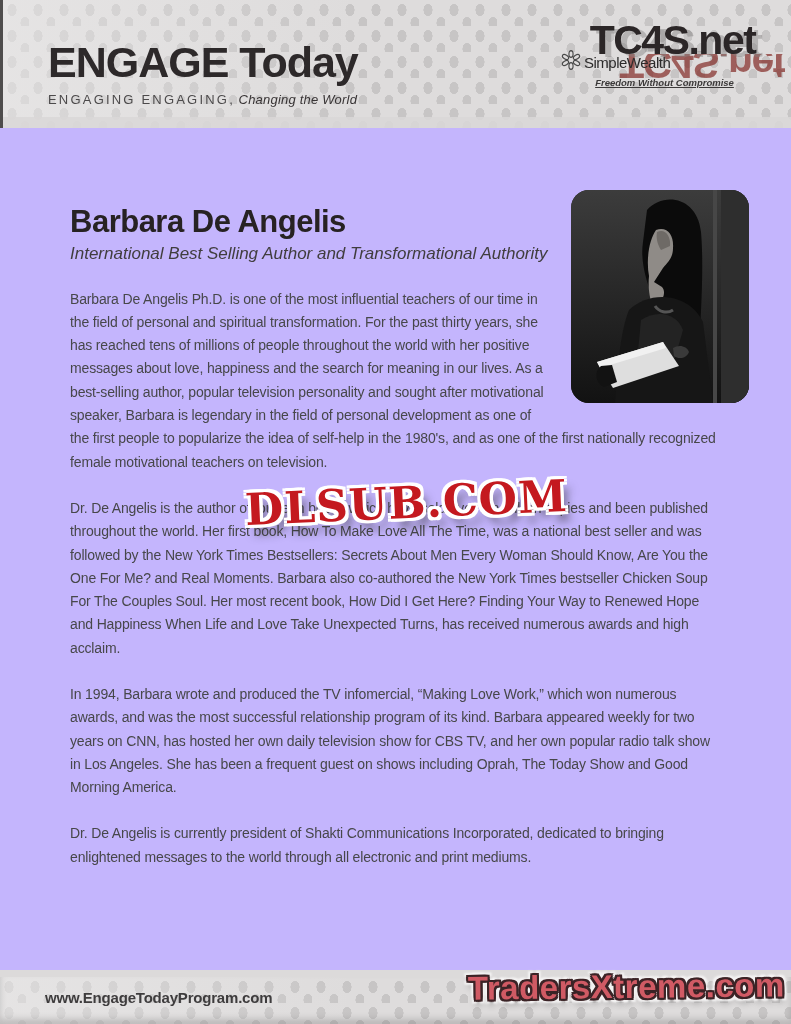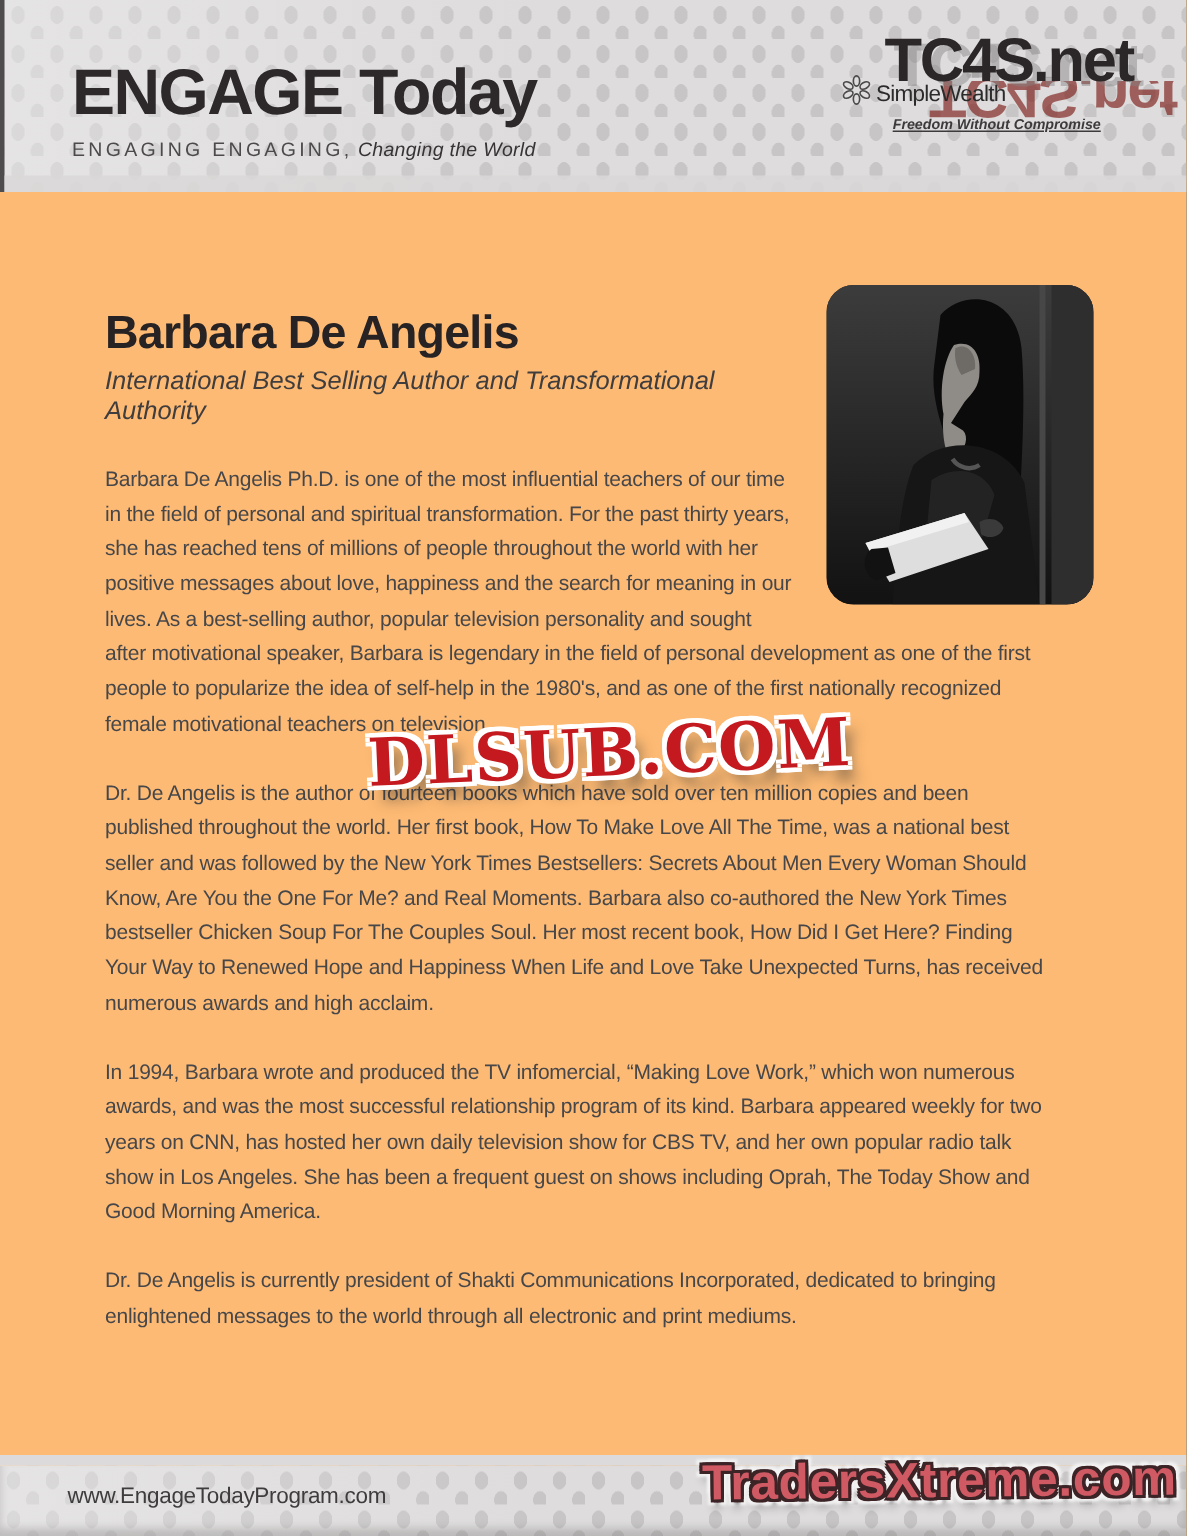--- a/index.html
+++ b/index.html
@@ -1,16 +1,16 @@
 <!DOCTYPE html>
 <html><head>
 <meta charset="utf-8">
 <style>
   html,body{margin:0;padding:0;background:#888;}
-  .page{position:relative;width:791px;height:1024px;background:#fdba74;overflow:hidden;
+  .page{position:relative;width:791px;height:1024px;background:#c4b5fd;overflow:hidden;
         font-family:"Liberation Sans",sans-serif;color:#454547;}
 
   
   .dots{
     background-color:#dedcdc;
     background-image:
       linear-gradient(90deg, rgba(235,234,234,.55), rgba(235,234,234,0) 45%),
       radial-gradient(ellipse 6.5px 8.5px at 9px 10px,  #c7c5c5 68%, rgba(199,197,197,0) 72%),
       radial-gradient(ellipse 6.5px 8.5px at 22px 23px, #c7c5c5 68%, rgba(199,197,197,0) 72%);
     background-size:100% 100%, 26px 26px, 26px 26px;
@@ -32,21 +32,21 @@
   .tc4s-reflect{position:absolute;top:34px;right:0;transform:scaleY(-1);font-weight:bold;font-size:41px;
                 letter-spacing:-1.5px;line-height:1;color:#7c1d18;opacity:.65;z-index:1;
                 height:30px;overflow:hidden;pointer-events:none;}
   .sw-row{position:relative;z-index:3;margin-top:-12px;margin-right:58px;
           display:flex;align-items:center;justify-content:flex-start;gap:2px;}
   .sw-row .sw-text{font-size:15px;color:#2c2b2b;letter-spacing:-.5px;}
   .freedom{position:relative;z-index:3;margin-top:2px;margin-right:16px;
            font-size:9.5px;font-weight:bold;font-style:italic;color:#3c3a3a;text-decoration:underline;}
 
   
-  .content{padding:0 62px 0 70px;}
+  .content{padding:0 42px 0 70px;}
   .photo{position:relative;float:right;width:178px;height:213px;margin:-16px 0 14px 22px;
          border-radius:18px;overflow:hidden;background:#222;}
   .photo svg{display:block;}
   h2.name{margin:78px 0 0;font-size:31px;font-weight:bold;color:#272223;letter-spacing:-.5px;line-height:1.05;}
   .subtitle{margin:5px 0 24px;font-style:italic;font-size:17px;color:#403d3e;}
   .bio p{margin:0 0 23px;padding-right:27px;font-size:14px;line-height:23.3px;
          letter-spacing:-.15px;color:#47474a;}
 
   
   .wm-center{position:absolute;left:245px;top:477px;width:320px;text-align:center;
@@ -56,21 +56,21 @@
              text-shadow:
                -3px -3px 0 #fff, 3px -3px 0 #fff, -3px 3px 0 #fff, 3px 3px 0 #fff,
                -3px 0 0 #fff, 3px 0 0 #fff, 0 -3px 0 #fff, 0 3px 0 #fff,
                6px 10px 9px rgba(40,40,40,.5);
              z-index:20;}
 
   
   .footer{position:absolute;left:0;right:0;bottom:0;height:47px;
           border-top:7px solid #dcdada;box-sizing:content-box;}
   .footer-inner{position:relative;height:100%;box-shadow:inset 0 -5px 6px rgba(120,118,118,.35);}
-  .site{position:absolute;left:45px;top:12px;font-size:15px;font-weight:normal;color:#3e3c3d;letter-spacing:-.2px;}
+  .site{position:absolute;left:45px;top:12px;font-size:15px;font-weight:bold;color:#3e3c3d;letter-spacing:-.2px;}
   .wm-footer{position:absolute;right:6px;top:-9px;
              font-weight:bold;font-size:33px;letter-spacing:.5px;transform:rotate(-.6deg);
              color:#d05a64;
              text-shadow:
                -2px -2px 0 #3b2326, 2px -2px 0 #3b2326, -2px 2px 0 #3b2326, 2px 2px 0 #3b2326,
                -2px 0 0 #3b2326, 2px 0 0 #3b2326, 0 -2px 0 #3b2326, 0 2px 0 #3b2326,
                -4px -4px 2px #f4f3f3, 4px -4px 2px #f4f3f3, -4px 4px 2px #f4f3f3, 4px 4px 2px #f4f3f3,
                0 6px 6px rgba(60,60,60,.4);
              z-index:21;}
 </style>

